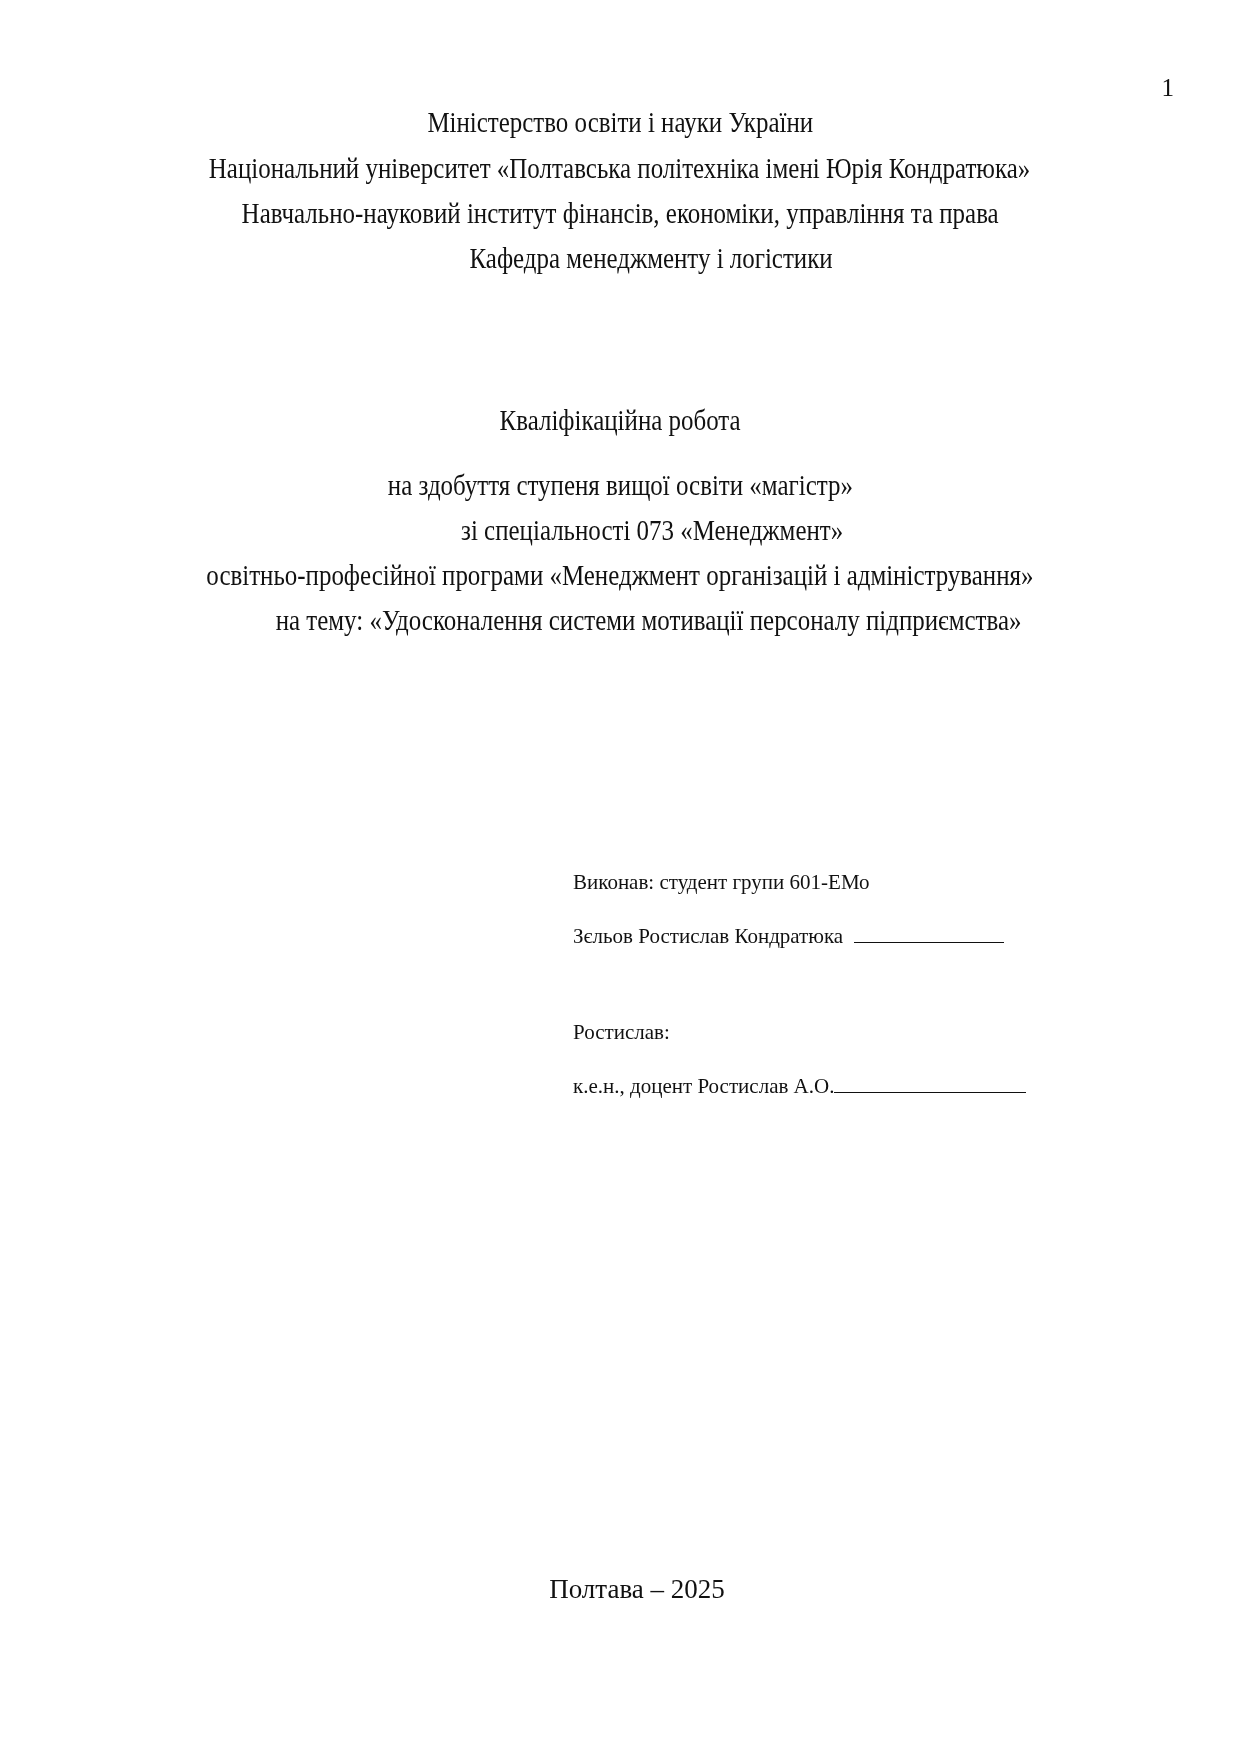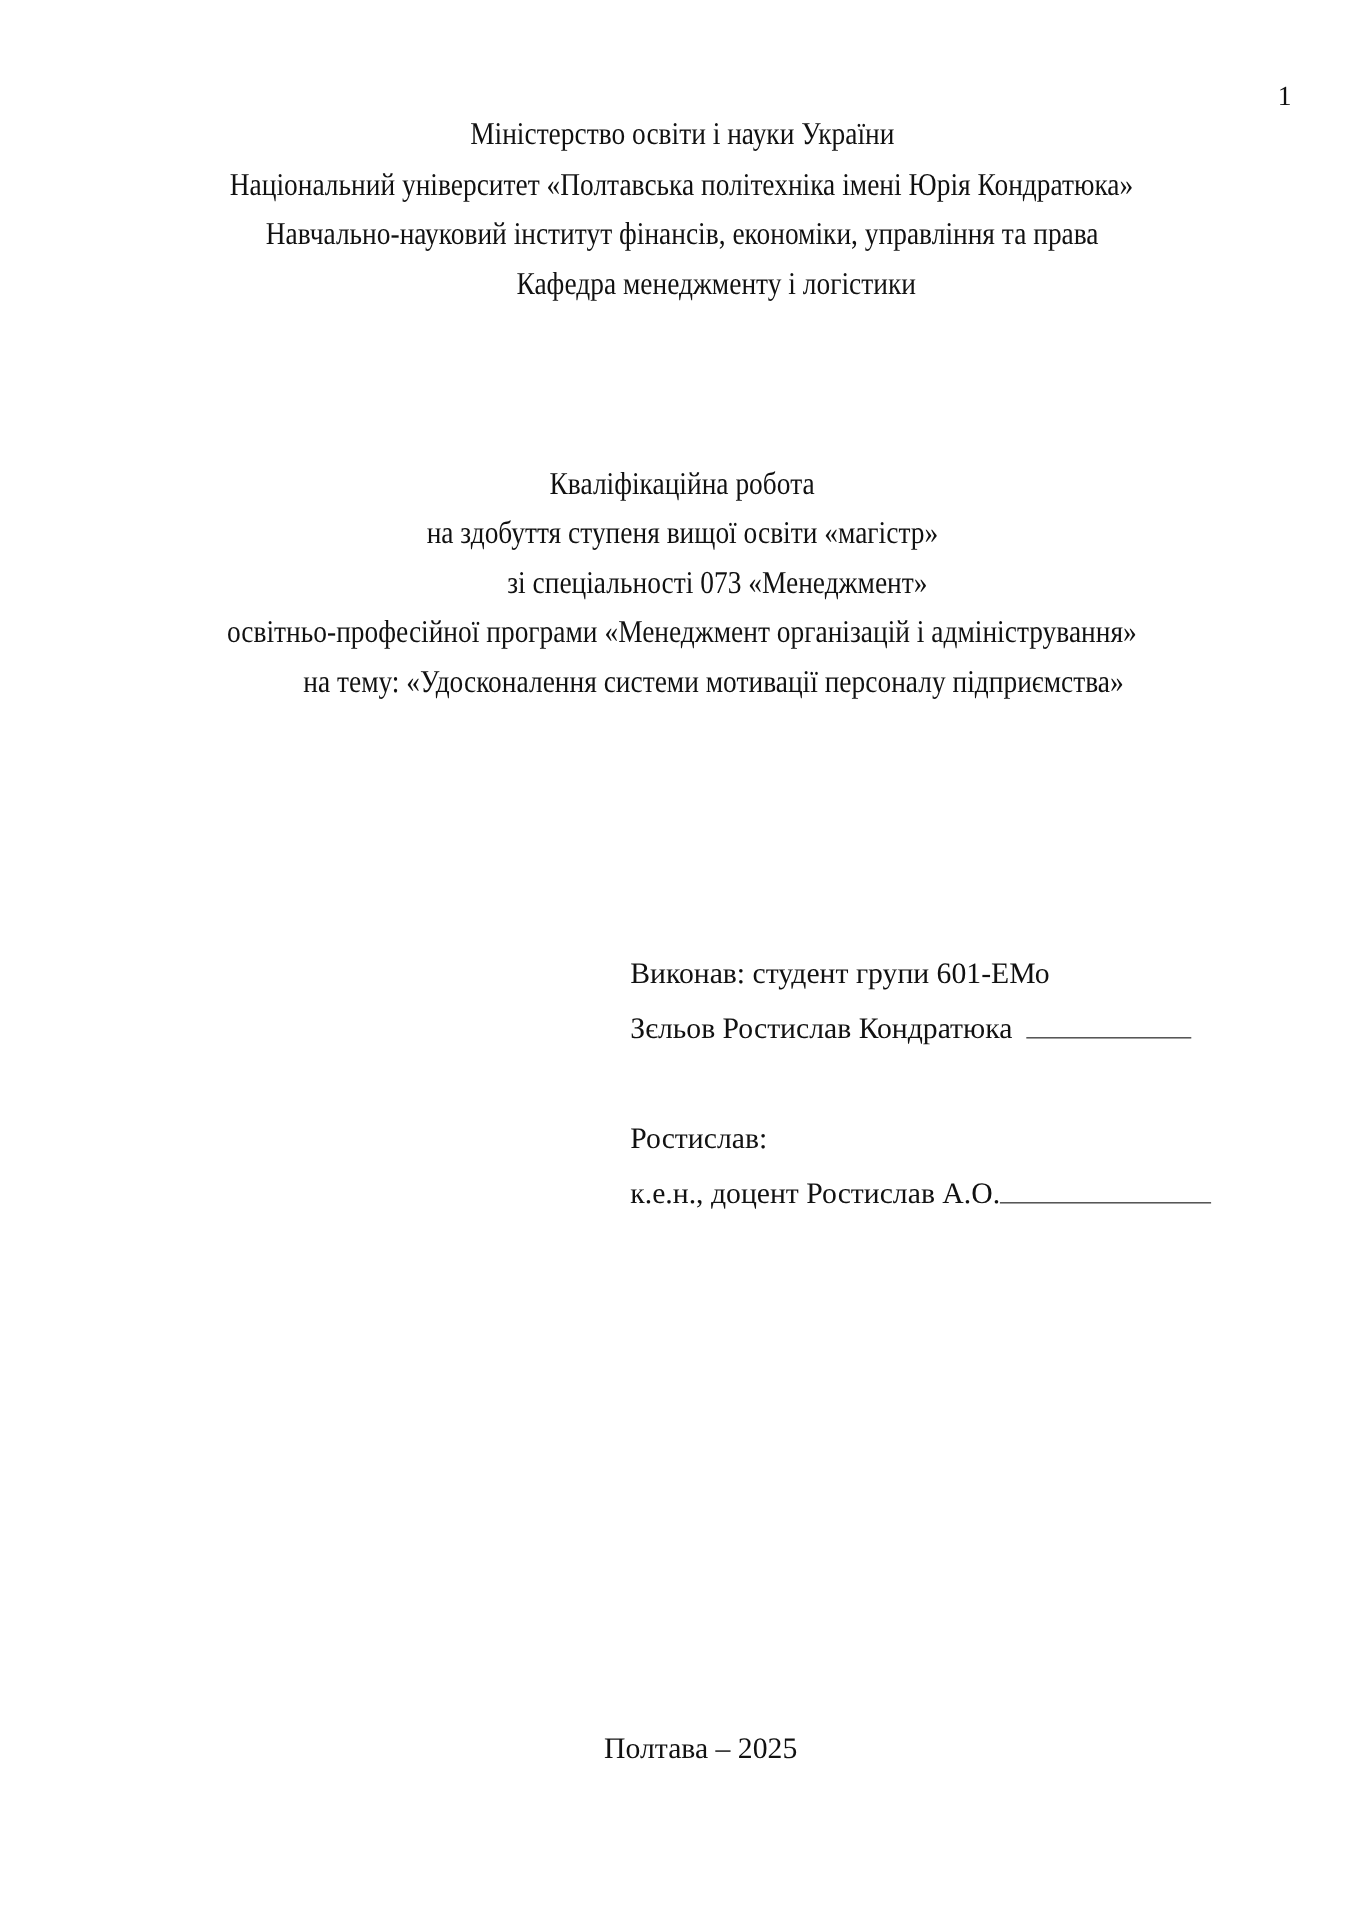--- a/index.html
+++ b/index.html
@@ -2,21 +2,21 @@
 <html><head>
 <meta charset="utf-8">
 <style>
   html, body { margin: 0; padding: 0; background: #ffffff; }
   body { width: 1240px; height: 1754px; position: relative; overflow: hidden;
          font-family: "Liberation Serif", serif; color: #111; }
   .page { position: absolute; left: 0; top: 0; width: 1240px; height: 1754px; background: #fff; }
   .page-number { position: absolute; top: 74px; right: 66px; font-size: 25px; }
   .line { position: absolute; left: 0; width: 1240px; text-align: center; white-space: nowrap; }
   .cond { display: inline-block; font-size: 29px; transform: scaleX(0.86); transform-origin: center; }
-  .sig { position: absolute; left: 573px; white-space: nowrap; font-size: 27px; }
+  .sig { position: absolute; left: 573px; white-space: nowrap; font-size: 21px; }
   .blank { display: inline-block; border-bottom: 1.5px solid #111; height: 22px; vertical-align: baseline; }
   .city { position: absolute; top: 1574px; left: 0; width: 1240px; text-align: center; font-size: 27px; padding-left: 17px; }
 </style>
 </head>
 <body>
 
 <div class="page">
 
   <div class="page-number">1</div>
 
@@ -26,21 +26,21 @@
   <div class="line" style="top:152px;">
     <span class="cond">Національний університет «Полтавська політехніка імені Юрія Кондратюка»</span>
   </div>
   <div class="line" style="top:197px;">
     <span class="cond">Навчально-науковий інститут фінансів, економіки, управління та права</span>
   </div>
   <div class="line" style="top:242px;padding-left:31px;">
     <span class="cond">Кафедра менеджменту і логістики</span>
   </div>
 
-  <div class="line" style="top:424px;text-align:center;">
+  <div class="line" style="top:404px;text-align:center;">
     <span class="cond">Кваліфікаційна робота</span>
   </div>
   <div class="line" style="top:469px;">
     <span class="cond">на здобуття ступеня вищої освіти «магістр»</span>
   </div>
   <div class="line" style="top:514px;margin-left:32px;">
     <span class="cond">зі спеціальності 073 «Менеджмент»</span>
   </div>
   <div class="line" style="top:559px;">
     <span class="cond">освітньо-професійної програми «Менеджмент організацій і адміністрування»</span>

